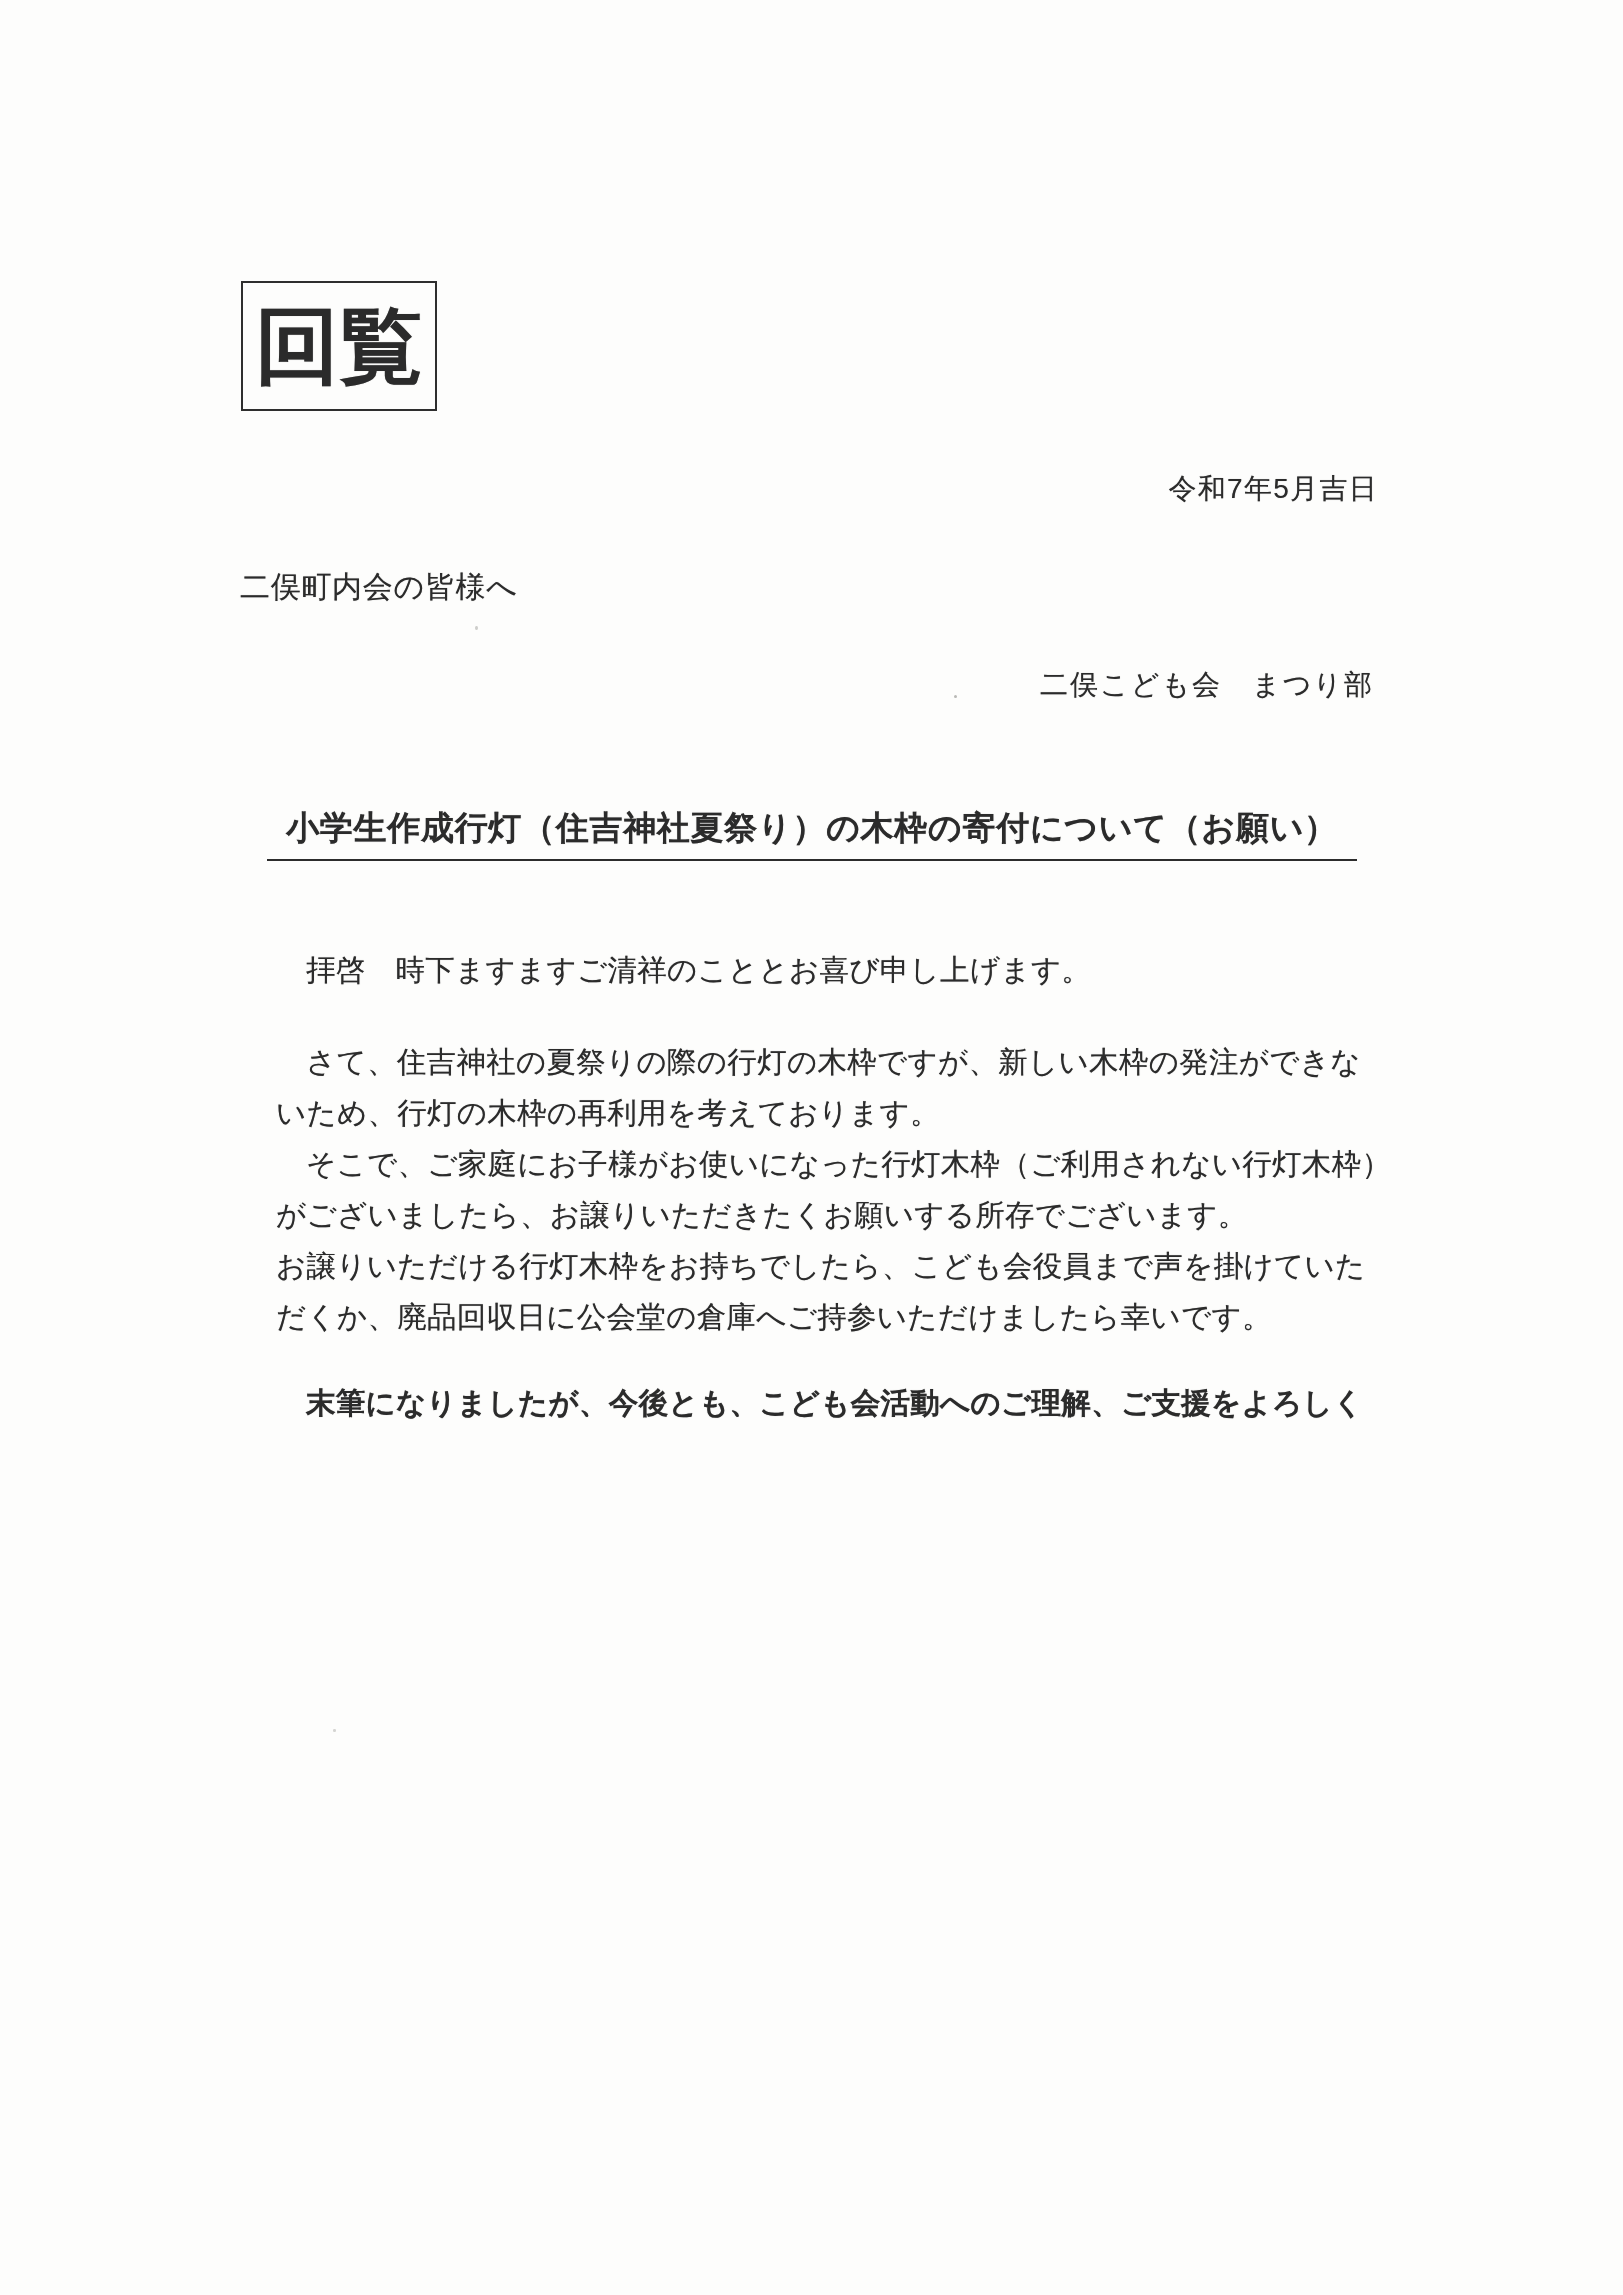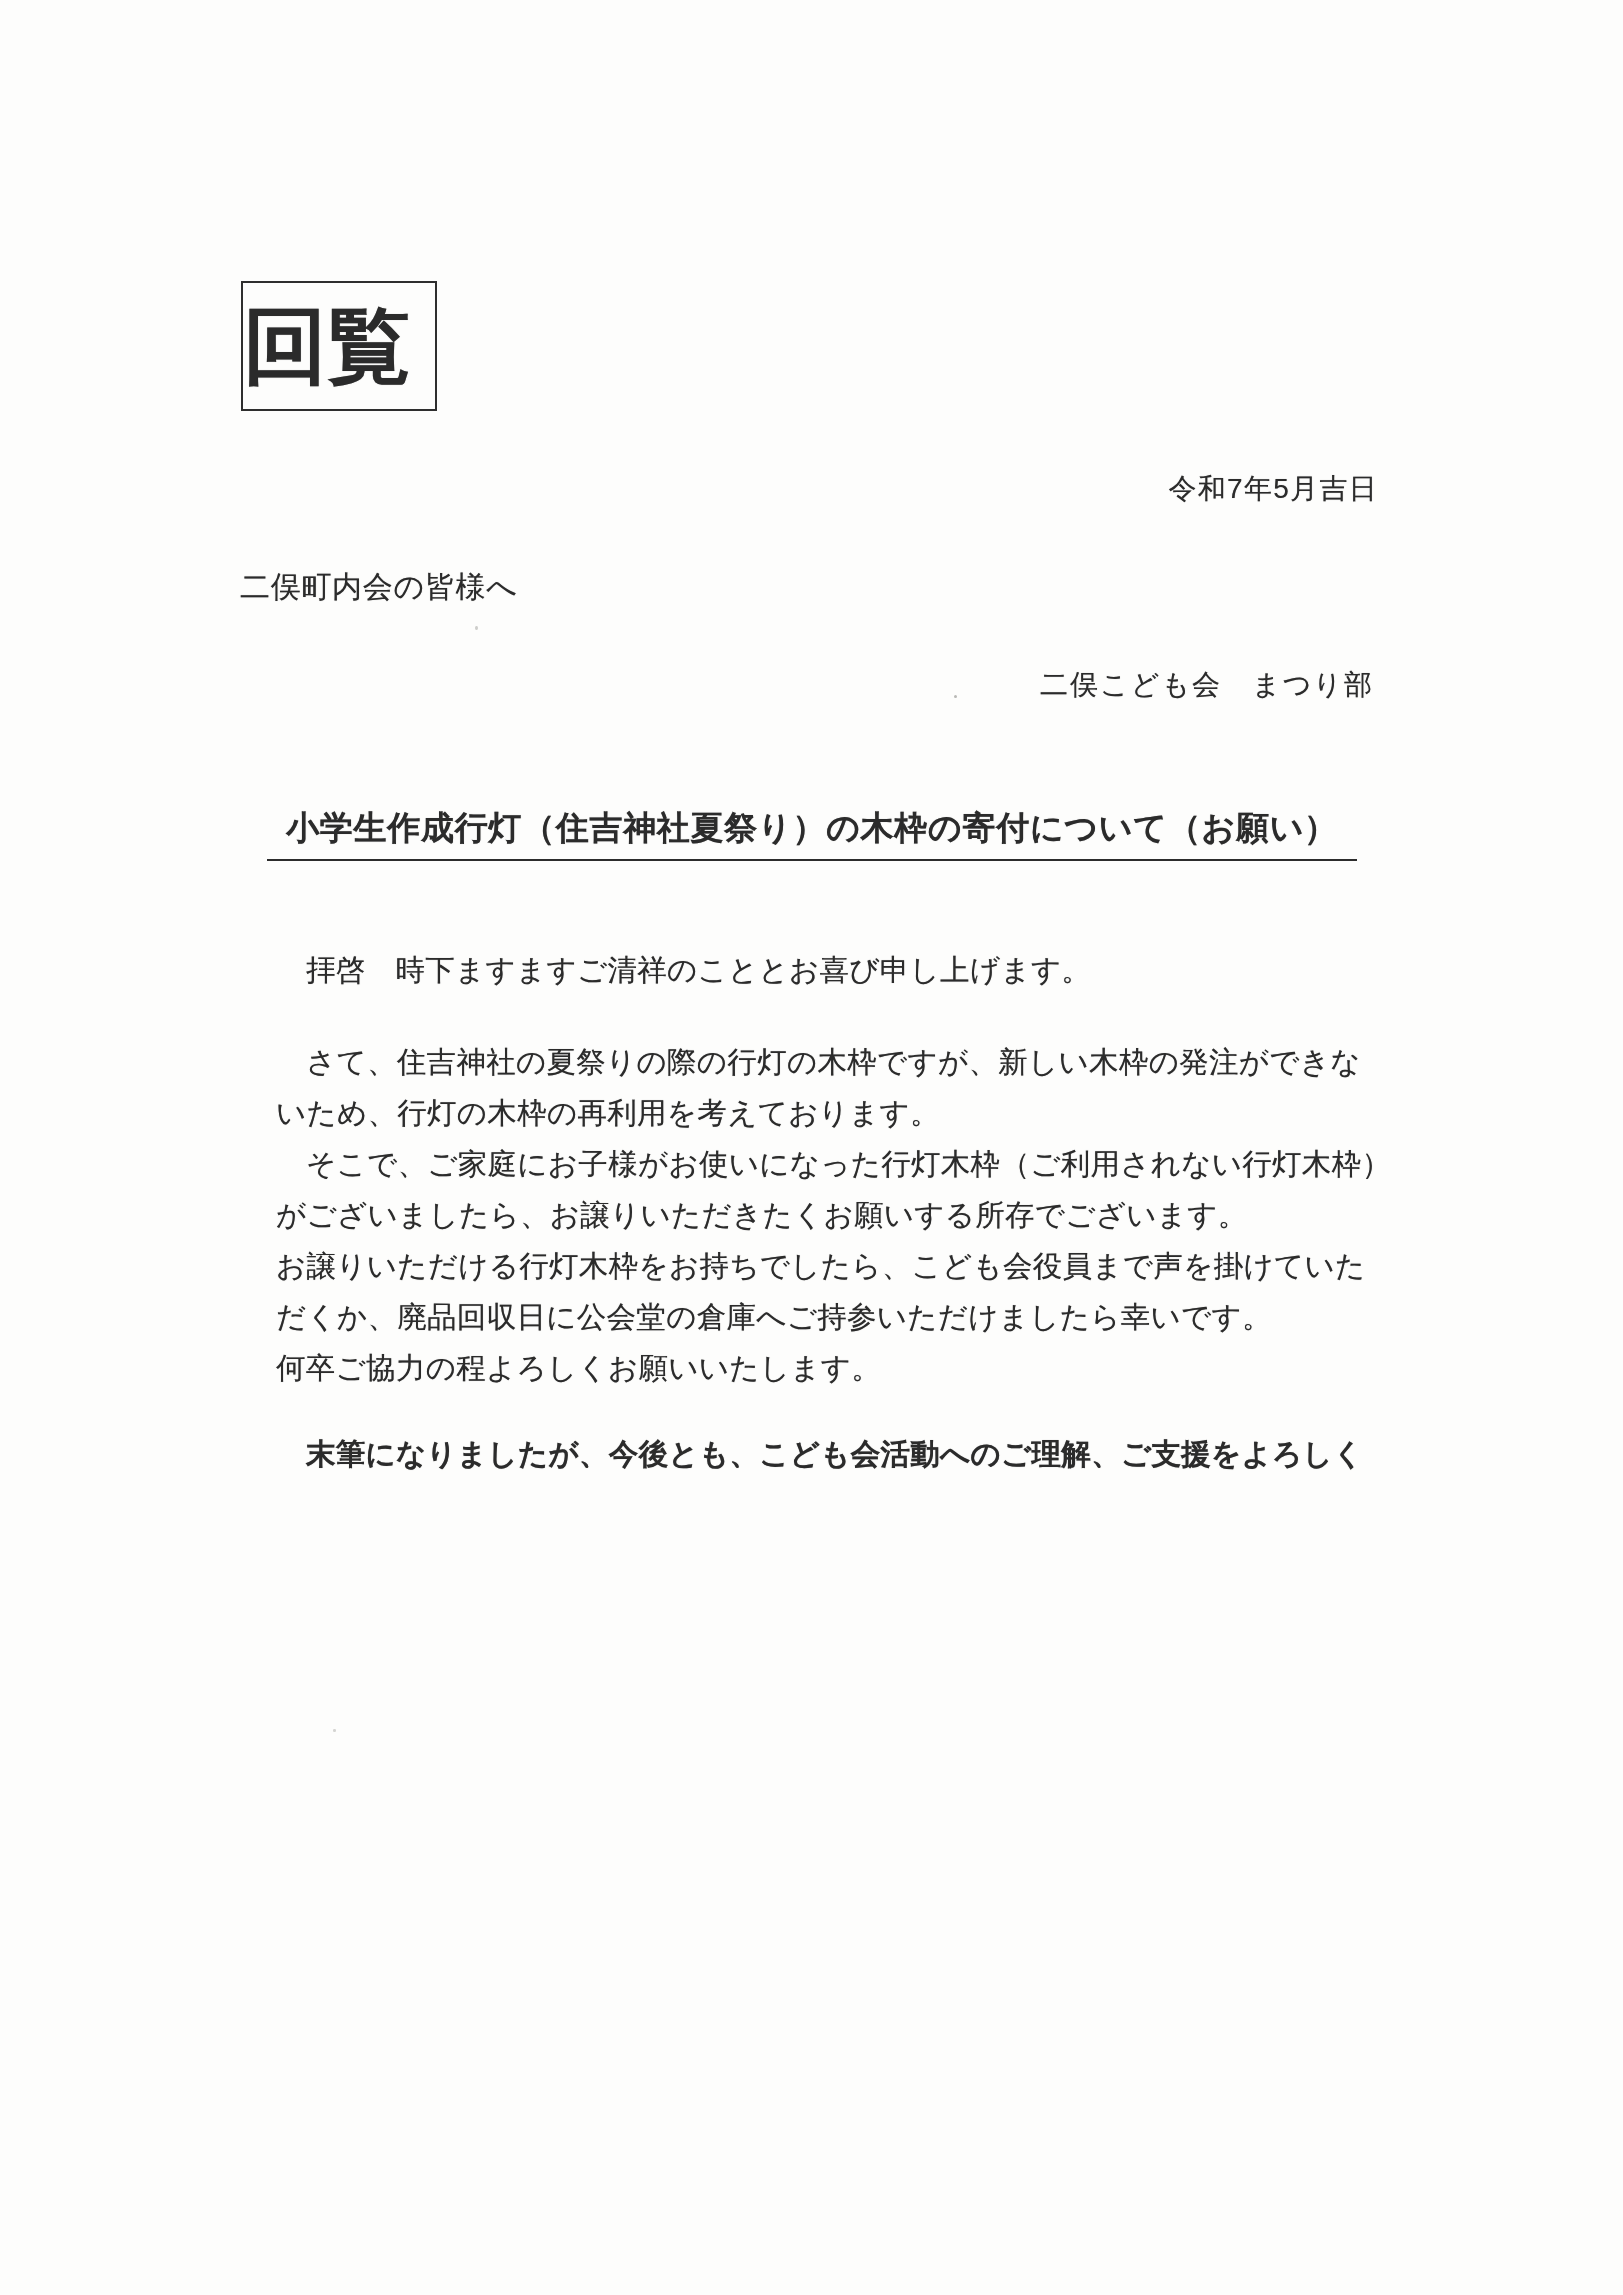--- a/index.html
+++ b/index.html
@@ -24,21 +24,21 @@
   .stamp-box {
     position: absolute;
     left: 241px;
     top: 281px;
     width: 196px;
     height: 130px;
     box-sizing: border-box;
     border: 2.6px solid #2e2e2e;
     display: flex;
     align-items: center;
-    justify-content: flex-start;
+    justify-content: center;
     gap: 9.2px;
     font-size: 84px;
     font-weight: 700;
     line-height: 1;
   }
   
   .date-line {
     position: absolute;
     top: 470px;
     right: 246px;
@@ -138,21 +138,20 @@
   <div class="body-block">
 
     <div class="line indent1 txt">拝啓　時下ますますご清祥のこととお喜び申し上げます。</div>
 
     <div class="line indent1 para-gap-1 txt">さて、住吉神社の夏祭りの際の行灯の木枠ですが、新しい木枠の発注ができな</div>
     <div class="line txt">いため、行灯の木枠の再利用を考えております。</div>
     <div class="line indent1 txt">そこで、ご家庭にお子様がお使いになった行灯木枠（ご利用されない行灯木枠）</div>
     <div class="line txt">がございましたら、お譲りいただきたくお願いする所存でございます。</div>
     <div class="line txt">お譲りいただける行灯木枠をお持ちでしたら、こども会役員まで声を掛けていた</div>
     <div class="line txt">だくか、廃品回収日に公会堂の倉庫へご持参いただけましたら幸いです。</div>
-    <div class="line txt">何卒ご協力の程よろしくお願いいたします。</div>
 
     <div class="line indent1 para-gap-2 txt">末筆になりましたが、今後とも、こども会活動へのご理解、ご支援をよろしく</div>
 
   </div>
 
   <div class="speck speck-1"></div>
   <div class="speck speck-2"></div>
   <div class="speck speck-3"></div>
 
 </div>

